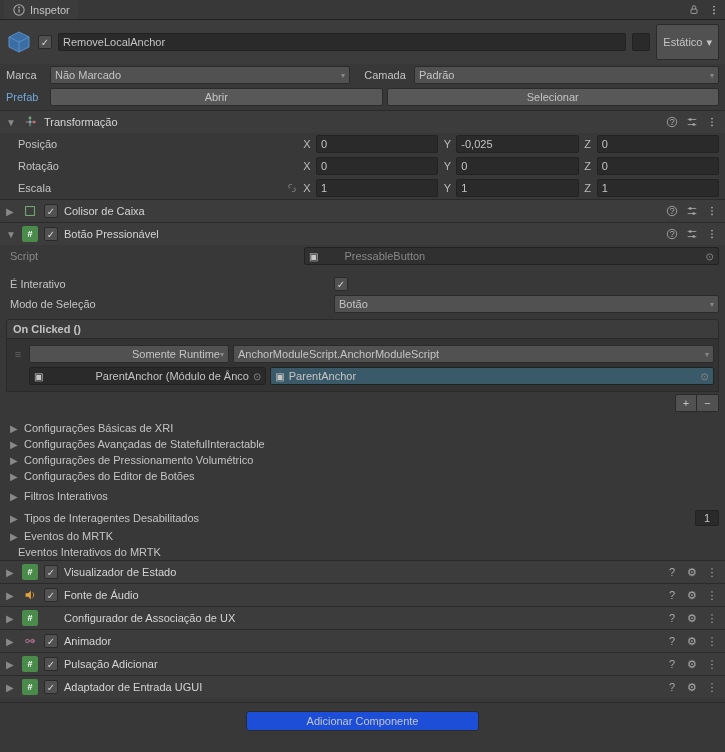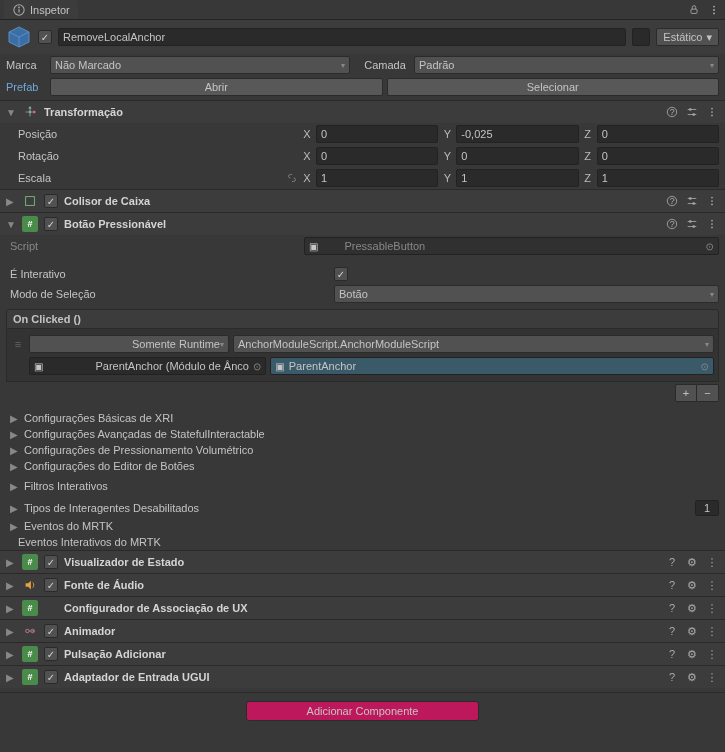--- a/index.html
+++ b/index.html
@@ -8,47 +8,47 @@
   .tab-header { height: 20px; background: #383838; border-bottom: 1px solid #232323; display: flex; align-items: center; padding: 0 4px; }
   .tab-header .tabt { background: #3c3c3c; padding: 4px 8px; border-top-left-radius: 3px; border-top-right-radius: 3px; display: flex; align-items: center; gap: 4px; height: 19px; }
   .tab-header .spacer { flex: 1; }
   .icon { display: inline-flex; align-items: center; justify-content: center; width: 14px; height: 14px; }
   .topbar { background: #3c3c3c; padding: 4px 6px; display: flex; align-items: center; gap: 6px; }
   .cube-icon { width: 26px; height: 26px; }
   .checkbox { width: 14px; height: 14px; background: #515151; border: 1px solid #2a2a2a; border-radius: 2px; display: inline-flex; align-items: center; justify-content: center; cursor: pointer; }
   .checkbox.checked::after { content: "✓"; font-size: 10px; color: #d4d4d4; }
   input[type="text"].dark, .dark-field { background: #2a2a2a; border: 1px solid #222; color: #c4c4c4; padding: 2px 4px; height: 18px; border-radius: 2px; }
   input[type="text"].dark { width: 100%; }
-  .static-tag { background: #515151; border: 1px solid #2b2b2b; padding: 1px 6px; border-radius: 2px; display: flex; align-items: center; gap: 4px; height: 18px; }
+  .static-tag { background: #515151; border: 1px solid #2b2b2b; padding: 1px 6px; border-radius: 2px; display: flex; align-items: center; gap: 4px; height: 36px; }
   .row { display: flex; align-items: center; gap: 4px; padding: 2px 6px; }
   .dropdown { background: #515151; border: 1px solid #2b2b2b; border-radius: 2px; height: 18px; display: flex; align-items: center; justify-content: space-between; padding: 0 4px; cursor: pointer; flex: 1; }
   .dropdown .dd-label { white-space: nowrap; overflow: hidden; }
   .dropdown .caret { font-size: 8px; color: #888; }
   .btn { background: #585858; border: 1px solid #2b2b2b; border-radius: 2px; height: 18px; display: flex; align-items: center; justify-content: center; cursor: pointer; flex: 1; }
   .comp-header { display: flex; align-items: center; gap: 6px; padding: 3px 6px; background: #3c3c3c; border-top: 1px solid #2a2a2a; }
   .comp-header .foldout { cursor: pointer; font-size: 10px; color: #888; width: 10px; }
-  .comp-header .title { flex: 1; font-weight: bold; color: #d4d4d4; }
+  .comp-header .title { flex: 1; font-weight: normal; color: #d4d4d4; }
   .comp-icons { display: flex; gap: 6px; align-items: center; }
   .comp-icons .ic { width: 14px; height: 14px; cursor: pointer; display: inline-flex; align-items: center; justify-content: center; color: #aaa; }
   .prop-row { display: flex; align-items: center; padding: 2px 6px 2px 18px; gap: 4px; }
   .prop-label { width: 280px; color: #c4c4c4; }
   .xyz-label { width: 10px; text-align: center; color: #bbb; }
   .xyz-field { flex: 1; }
   .event-header { background: #3c3c3c; border: 1px solid #2a2a2a; border-radius: 3px 3px 0 0; padding: 3px 6px; margin: 4px 6px 0 6px; font-weight: bold; }
   .event-body { background: #333333; border: 1px solid #2a2a2a; border-top: none; margin: 0 6px; padding: 4px; }
   .event-row { display: flex; gap: 4px; align-items: center; padding: 2px 0; }
   .event-footer { display: flex; justify-content: flex-end; gap: 0; margin: 0 6px; padding-top: 2px; }
   .sqbtn { background: #515151; border: 1px solid #2a2a2a; width: 22px; height: 18px; display: flex; align-items: center; justify-content: center; cursor: pointer; }
   .sqbtn:first-child { border-radius: 2px 0 0 2px; }
   .sqbtn:last-child { border-radius: 0 2px 2px 0; border-left: none; }
   .fold-row { display: flex; align-items: center; gap: 4px; padding: 2px 6px 2px 10px; cursor: pointer; }
   .fold-row .fold-arrow { color: #888; width: 10px; font-size: 10px; }
   .num-badge { background: #2a2a2a; border: 1px solid #222; border-radius: 2px; padding: 0 8px; height: 16px; display: flex; align-items: center; margin-left: auto; }
   .add-comp { display: flex; justify-content: center; padding: 8px 0 4px 0; border-top: 1px solid #2a2a2a; margin-top: 4px; }
-  .add-comp-btn { background: #be185d; border: 1px solid #2b2b2b; border-radius: 3px; padding: 3px 60px; cursor: pointer; }
+  .add-comp-btn { background: #1d4ed8; border: 1px solid #2b2b2b; border-radius: 3px; padding: 3px 60px; cursor: pointer; }
   .obj-field { background: #2a2a2a; border: 1px solid #222; border-radius: 2px; height: 18px; display: flex; align-items: center; padding: 0 4px; flex: 1; gap: 4px; }
   .obj-field .obj-icon { font-size: 10px; }
   .obj-field .picker { margin-left: auto; font-size: 10px; color: #888; cursor: pointer; }
   .script-icon, .comp-badge { display: inline-flex; width: 16px; height: 16px; align-items: center; justify-content: center; border-radius: 2px; }
   .script-icon { background: #4a8a4a; color: #fff; font-size: 9px; font-weight: bold; }
   .audio-icon { color: #e6a23c; }
   .anim-icon { color: #c47aa0; }
   .grab-handle { color: #666; cursor: grab; width: 14px; text-align: center; }
   svg { display: block; }
 </style>

